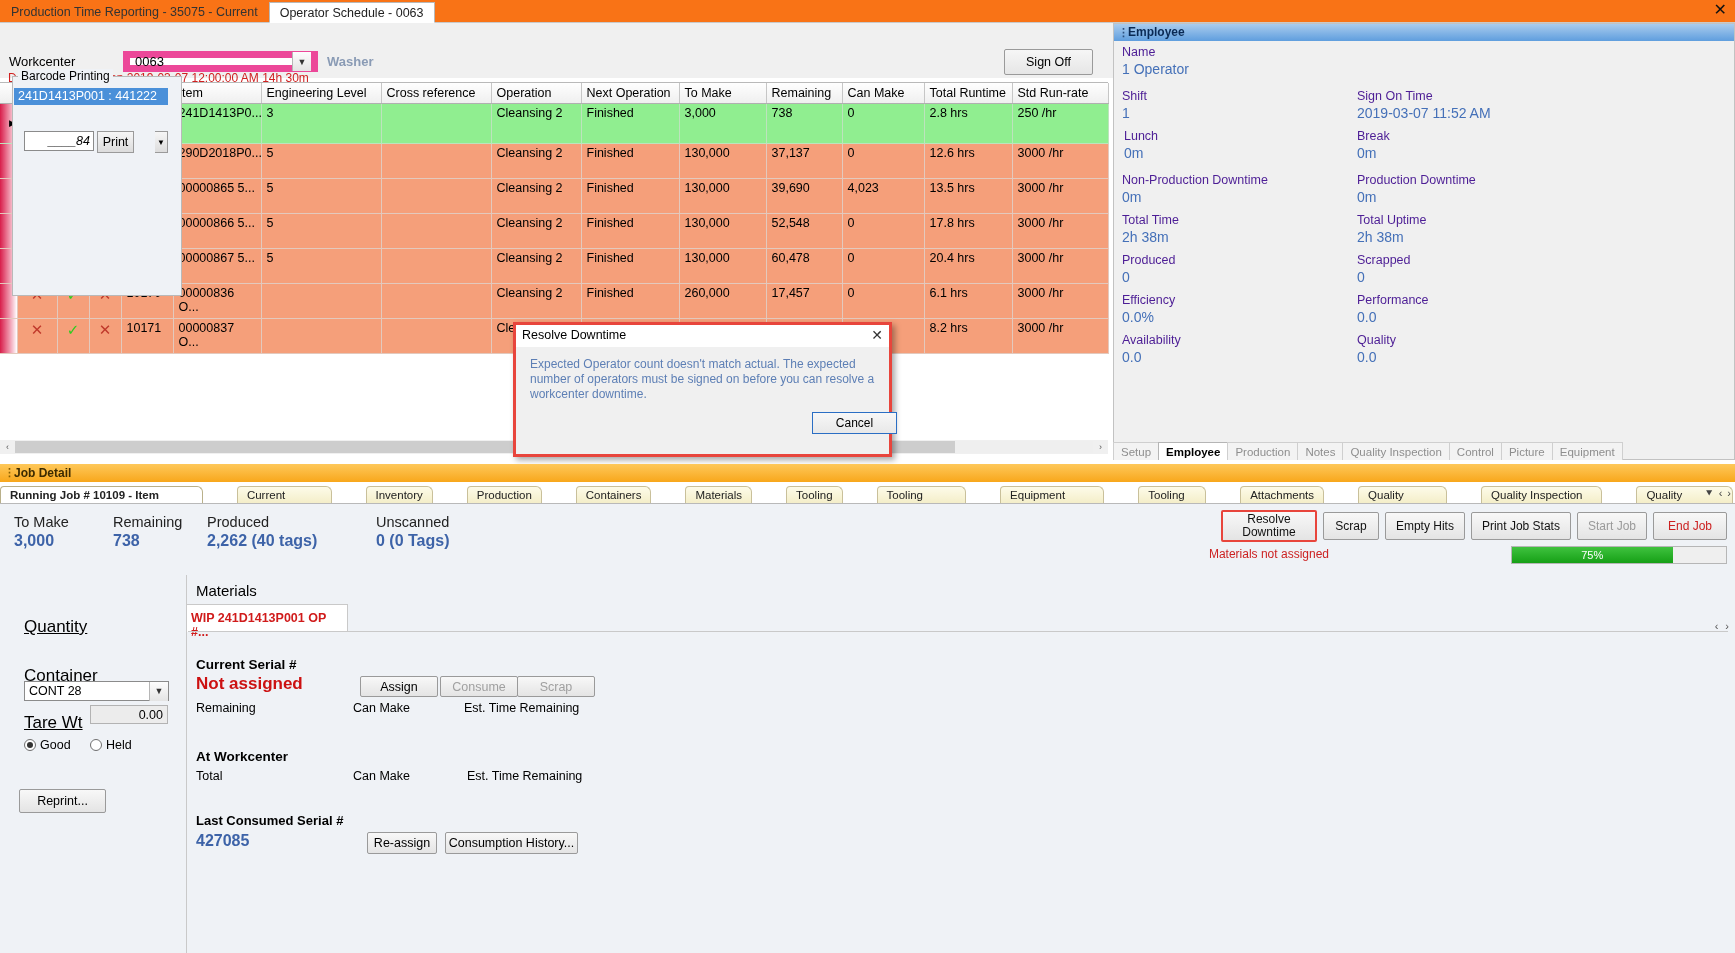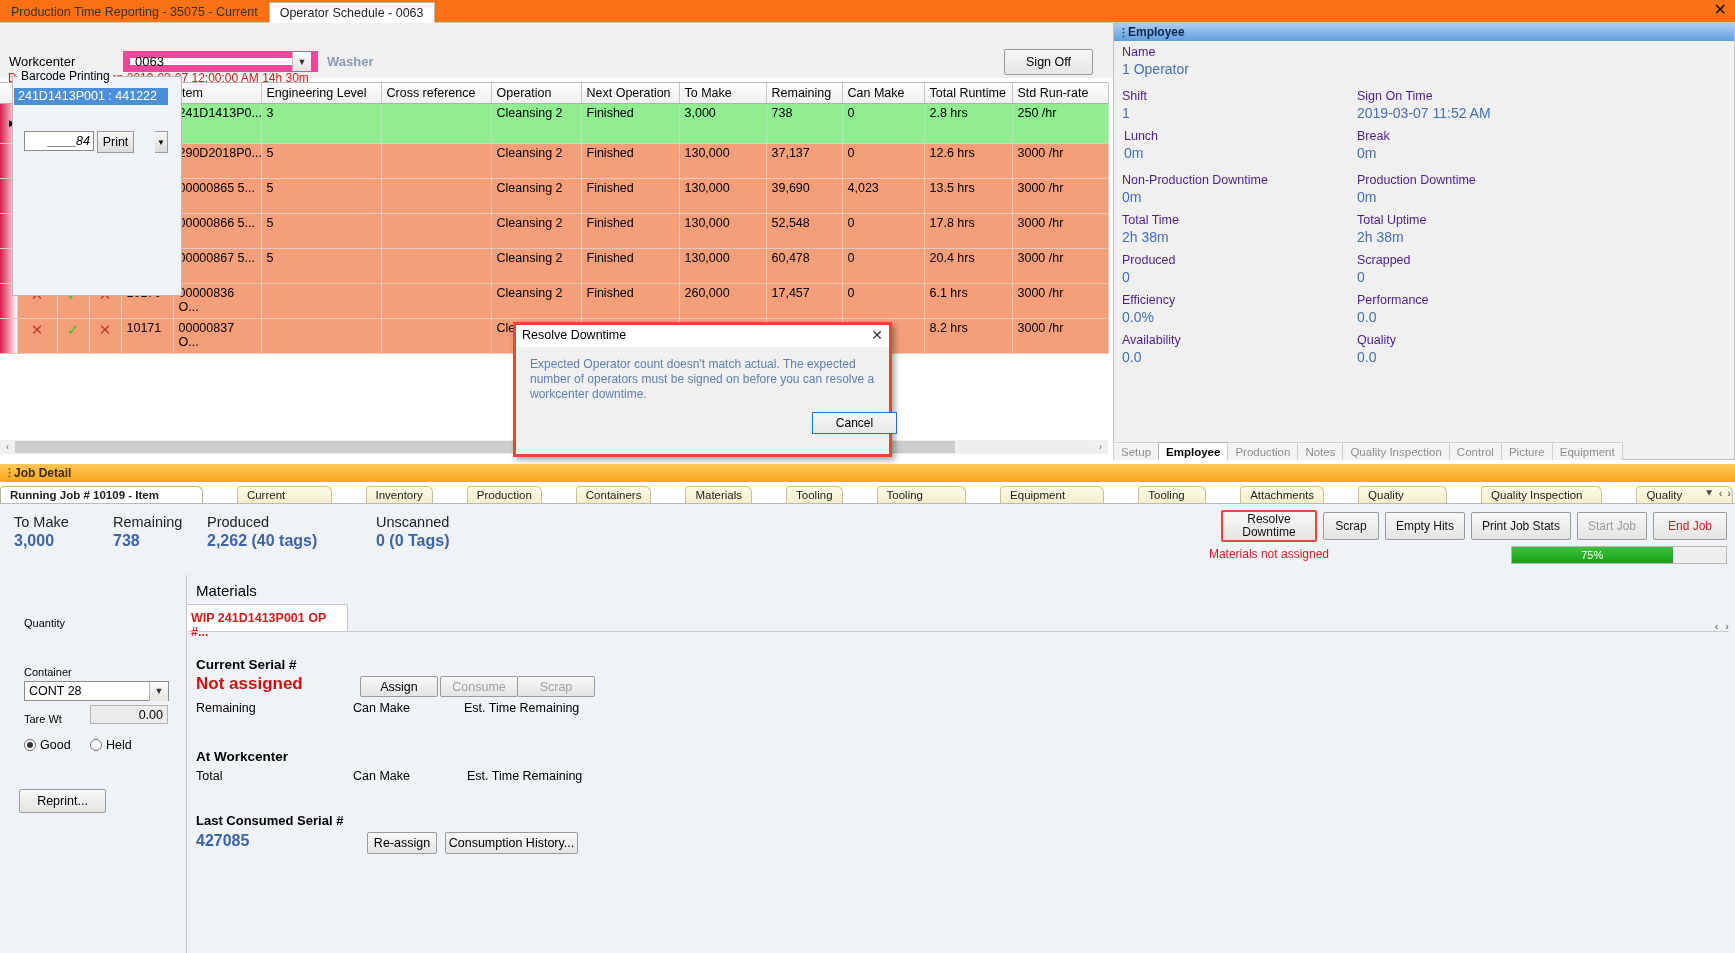--- a/index.html
+++ b/index.html
@@ -156,21 +156,21 @@
                    border:1px solid #b6b6b6; background:#efefef; }
   .progress-bar { height:100%; background:linear-gradient(#3fc23f,#16a016); color:#fff;
                   font-size:11px; display:flex; align-items:center; justify-content:center; }
   
   .bc-group { position:absolute; left:12px; top:76px; width:170px; height:220px;
               border:1px solid #b9b9b9; background:#eff2f6; }
   .bc-legend { position:absolute; left:18px; top:69px; background:#eff2f6;
                font-size:12px; padding:0 3px; }
   .bc-sel { position:absolute; left:14px; top:88px; width:154px; height:17px;
             background:#4a90d9; color:#fff; font-size:12.5px; padding-left:4px; line-height:17px; }
-  .bc-lab { position:absolute; font-size:11px; }
+  .bc-lab { position:absolute; font-size:17px;text-decoration:underline; }
   .bc-qty { position:absolute; left:24px; top:131px; width:70px; height:20px;
             border:1px solid #8b8b8b; background:#fff; font-size:12.5px; text-align:right;
             padding-right:3px; line-height:19px;font-style:italic; }
   .bc-print { position:absolute; left:97px; top:131px; width:37px; height:22px;
             background:linear-gradient(#f6f6f6,#dcdcdc); border:1px solid #9a9a9a;
             font-size:12.5px; display:flex; align-items:center; justify-content:center; }
   .bc-print-arrow { position:absolute; left:155px; top:131px; width:13px; height:22px;
             background:linear-gradient(#f6f6f6,#dcdcdc); border:1px solid #9a9a9a;
             border-left:none; font-size:8px; display:flex; align-items:center; justify-content:center; }
   .bc-select { position:absolute; left:24px; top:681px; width:145px; height:20px;

